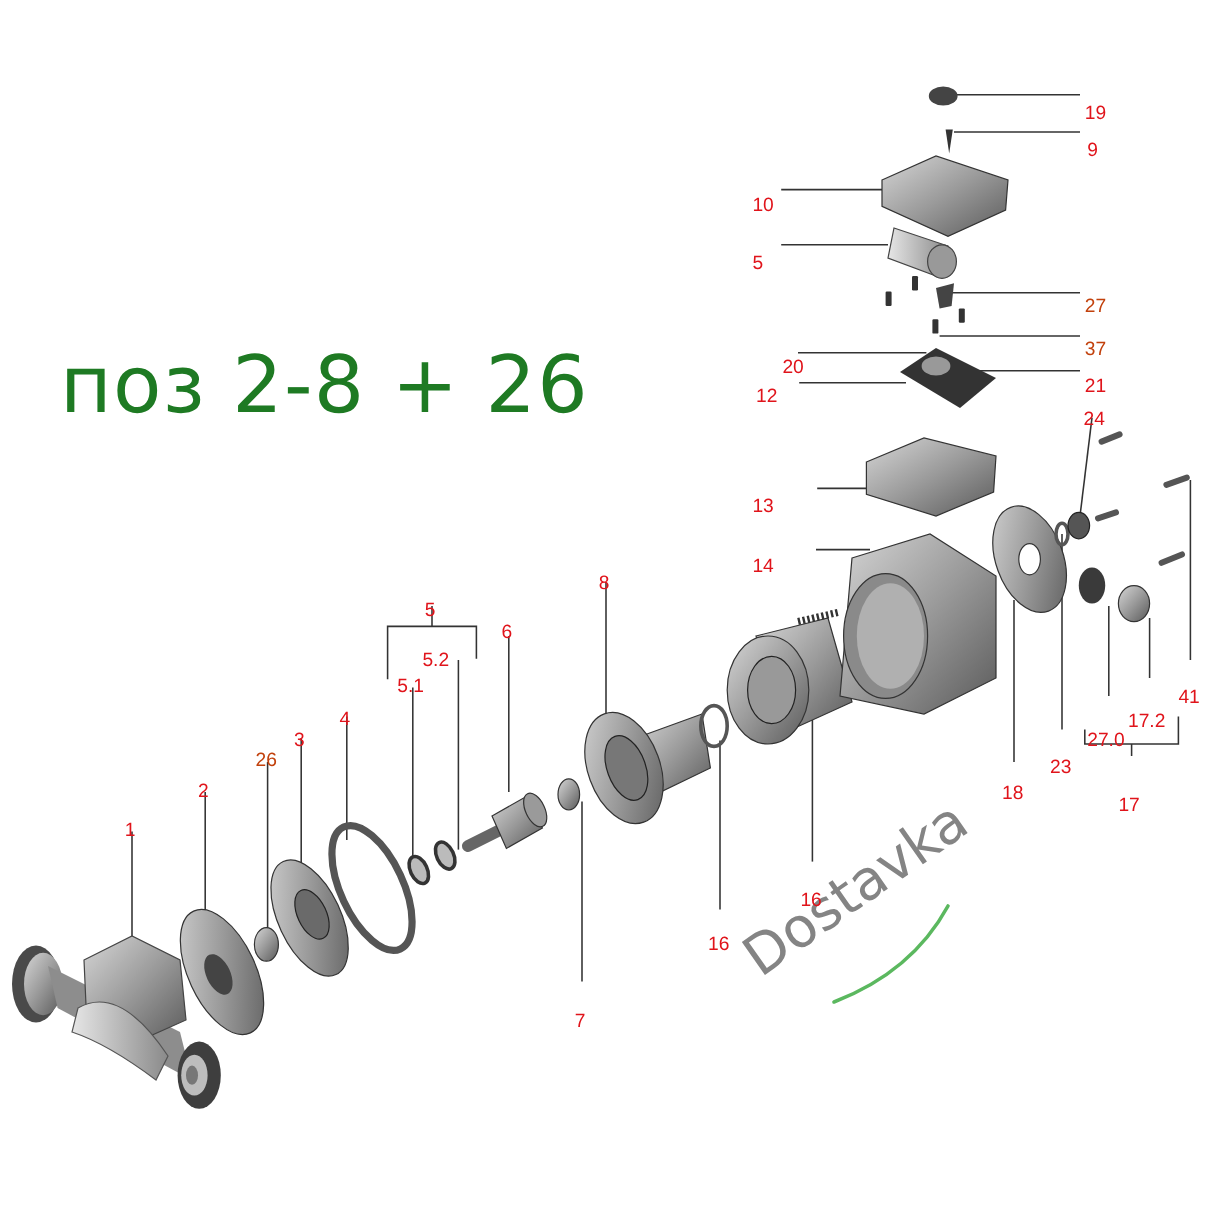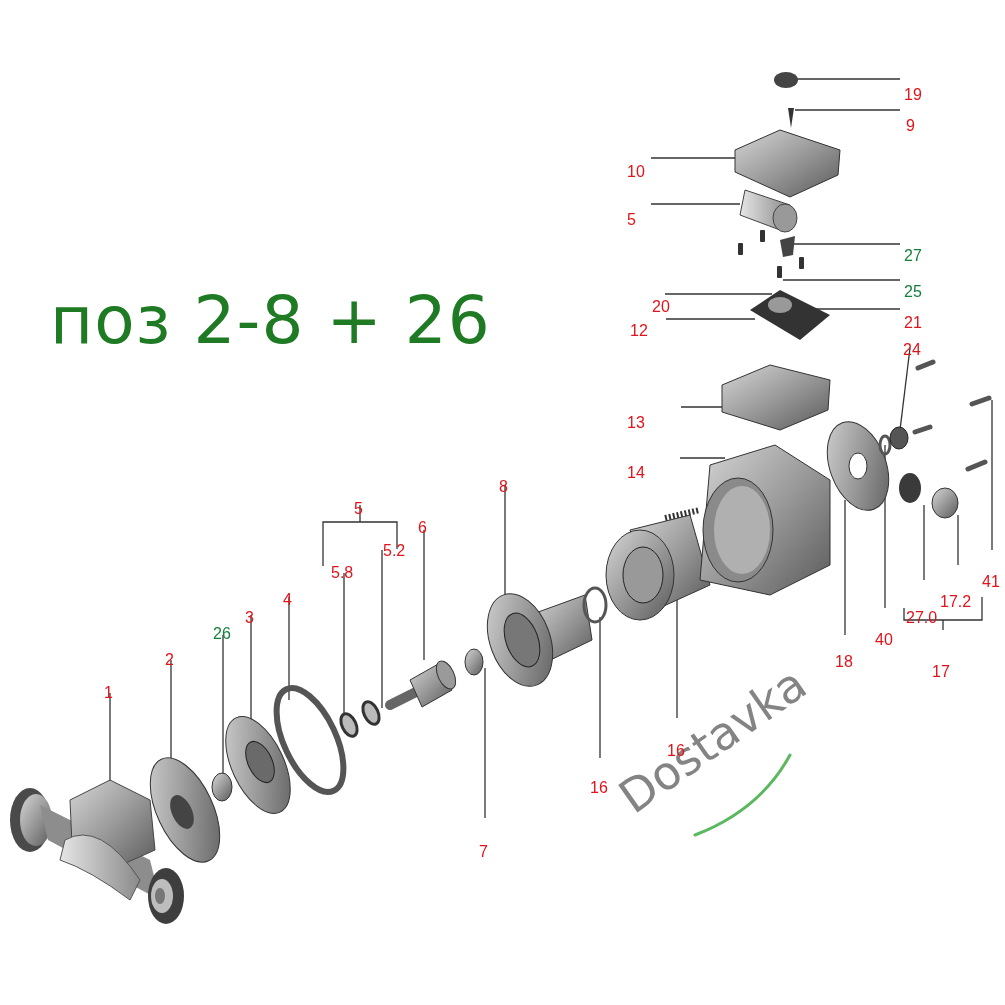--- a/index.html
+++ b/index.html
@@ -1,20 +1,20 @@
 <!DOCTYPE html>
 <html><head>
   <meta charset="utf-8">
   <style>
     html, body { margin: 0; padding: 0; background: #ffffff; }
     body { width: 1005px; height: 1005px; position: relative; overflow: hidden; font-family: "Liberation Sans", sans-serif; }
     #diagram { position: absolute; left: 0; top: 0; width: 1005px; height: 1005px; }
     .lbl { position: absolute; font-family: "Liberation Sans", sans-serif; font-size: 16px; line-height: 16px; white-space: nowrap; margin-top: 12px; }
     .red { color: #e0141b; }
-    .blk { color: #15803d; }
+    .blk { color: #c2410c; }
     .heading { position: absolute; left: 50px; top: 278px; font-family: "DejaVu Sans", sans-serif; font-size: 66px; line-height: 86px; color: #1e7a23; white-space: nowrap; letter-spacing: 1px; }
     .wm { position: absolute; left: 640px; top: 770px; font-family: "DejaVu Sans", sans-serif; font-size: 46px; color: #6f6f6f; transform: rotate(-35deg); transform-origin: left bottom; opacity: 0.85; white-space: nowrap; }
   </style>
 </head>
 <body>
 
 <div id="diagram">
   <svg width="1005" height="1005" viewBox="0 0 1005 1005" xmlns="http://www.w3.org/2000/svg">
     <defs>
       <linearGradient id="gm" x1="0" y1="0" x2="1" y2="1">
@@ -173,38 +173,38 @@
   
   <div class="wm">Dostavka</div>
 
   
   <span class="lbl red" style="left:104px;top:673px;">1</span>
   <span class="lbl red" style="left:165px;top:640px;">2</span>
   <span class="lbl blk" style="left:213px;top:614px;">26</span>
   <span class="lbl red" style="left:245px;top:598px;">3</span>
   <span class="lbl red" style="left:283px;top:580px;">4</span>
   <span class="lbl red" style="left:354px;top:489px;">5</span>
-  <span class="lbl red" style="left:331px;top:553px;">5.8</span>
-  <span class="lbl red" style="left:383px;top:531px;">5.2</span>
+  <span class="lbl red" style="left:331px;top:553px;">5.1</span>
+  <span class="lbl red" style="left:352px;top:531px;">5.2</span>
   <span class="lbl red" style="left:418px;top:508px;">6</span>
   <span class="lbl red" style="left:479px;top:832px;">7</span>
   <span class="lbl red" style="left:499px;top:467px;">8</span>
   <span class="lbl red" style="left:906px;top:106px;">9</span>
   <span class="lbl red" style="left:627px;top:152px;">10</span>
   <span class="lbl red" style="left:627px;top:200px;">5</span>
   <span class="lbl red" style="left:630px;top:311px;">12</span>
   <span class="lbl red" style="left:627px;top:403px;">13</span>
   <span class="lbl red" style="left:627px;top:453px;">14</span>
   <span class="lbl red" style="left:590px;top:768px;">16</span>
   <span class="lbl red" style="left:667px;top:731px;">16</span>
   <span class="lbl red" style="left:932px;top:652px;">17</span>
   <span class="lbl red" style="left:906px;top:598px;">27.0</span>
   <span class="lbl red" style="left:940px;top:582px;">17.2</span>
   <span class="lbl red" style="left:835px;top:642px;">18</span>
   <span class="lbl red" style="left:904px;top:75px;">19</span>
   <span class="lbl red" style="left:652px;top:287px;">20</span>
   <span class="lbl red" style="left:904px;top:303px;">21</span>
-  <span class="lbl red" style="left:875px;top:620px;">40</span>
+  <span class="lbl red" style="left:875px;top:620px;">23</span>
   <span class="lbl red" style="left:903px;top:330px;">24</span>
   <span class="lbl red" style="left:982px;top:562px;">41</span>
   <span class="lbl blk" style="left:904px;top:236px;">27</span>
-  <span class="lbl blk" style="left:904px;top:272px;">25</span>
+  <span class="lbl blk" style="left:904px;top:272px;">37</span>
 </div>
 
 </body></html>

